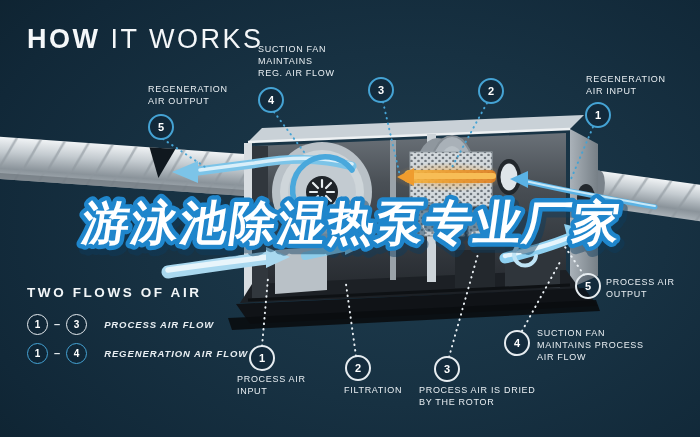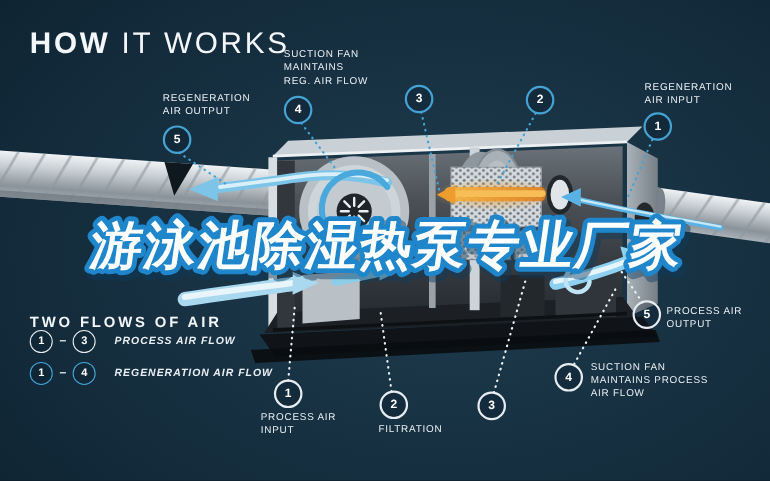--- a/index.html
+++ b/index.html
@@ -38,21 +38,21 @@
   .l-r2{left:482px;top:49px;}   .b-r2{left:491px;top:91px;}
   .l-r1{left:586px;top:74px;}   .b-r1{left:598px;top:115px;}
   
   .l-p1{left:237px;top:374px;}  .b-p1{left:262px;top:358px;}
   .l-p2{left:344px;top:385px;}  .b-p2{left:358px;top:368px;}
   .l-p3{left:419px;top:385px;}  .b-p3{left:447px;top:369px;}
   .l-p4{left:537px;top:328px;}  .b-p4{left:517px;top:343px;}
   .l-p5{left:606px;top:277px;}  .b-p5{left:588px;top:286px;}
   
   .legend{position:absolute;left:27px;top:285px;z-index:3;}
-  .legend-heading{color:#f2f6f8;font-size:13.5px;font-weight:600;letter-spacing:2.6px;white-space:pre;}
+  .legend-heading{color:#f2f6f8;font-size:13.5px;font-weight:600;letter-spacing:2.6px;margin-bottom:14px;white-space:pre;}
   .legend-row{display:flex;align-items:center;margin-bottom:9px;height:20px;}
   .lg-circle{
     width:19px;height:19px;border-radius:50%;display:flex;align-items:center;justify-content:center;
     font-size:10px;font-weight:700;color:#fff;background:rgba(9,28,42,.25);flex:0 0 auto;
   }
   .legend-row.reg .lg-circle{border:1.6px solid #45a3d4;}
   .legend-row.proc .lg-circle{border:1.6px solid #e6ecf0;}
   .lg-dash{color:#e8eef2;font-weight:700;margin:0 6px;font-size:11px;}
   .lg-label{color:#e8eef2;font-size:9.5px;font-weight:700;letter-spacing:.9px;margin-left:17px;white-space:pre;font-style:italic;}
   .cn{font-family:"DejaVu Sans",sans-serif;font-weight:700;font-size:47px;letter-spacing:2px;text-anchor:middle;}
@@ -225,20 +225,22 @@
 AIR OUTPUT</div>
   <div class="co-label l-r4">SUCTION FAN
 MAINTAINS
 REG. AIR FLOW</div>
   <div class="co-label l-r1">REGENERATION
 AIR INPUT</div>
 
   <div class="co-label l-p1">PROCESS AIR
 INPUT</div>
   <div class="co-label l-p2">FILTRATION</div>
+  <div class="co-label l-p3">PROCESS AIR IS DRIED
+BY THE ROTOR</div>
   <div class="co-label l-p4">SUCTION FAN
 MAINTAINS PROCESS
 AIR FLOW</div>
   <div class="co-label l-p5">PROCESS AIR
 OUTPUT</div>
 
   <div class="badge reg b-r5">
       <span>5</span>
     </div>
   <div class="badge reg b-r4">

